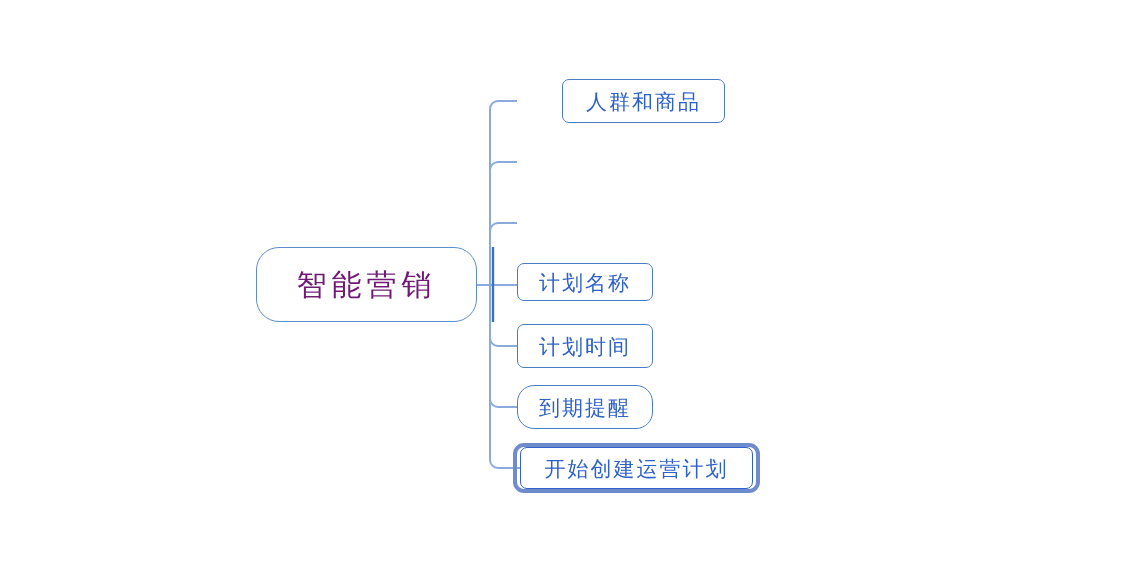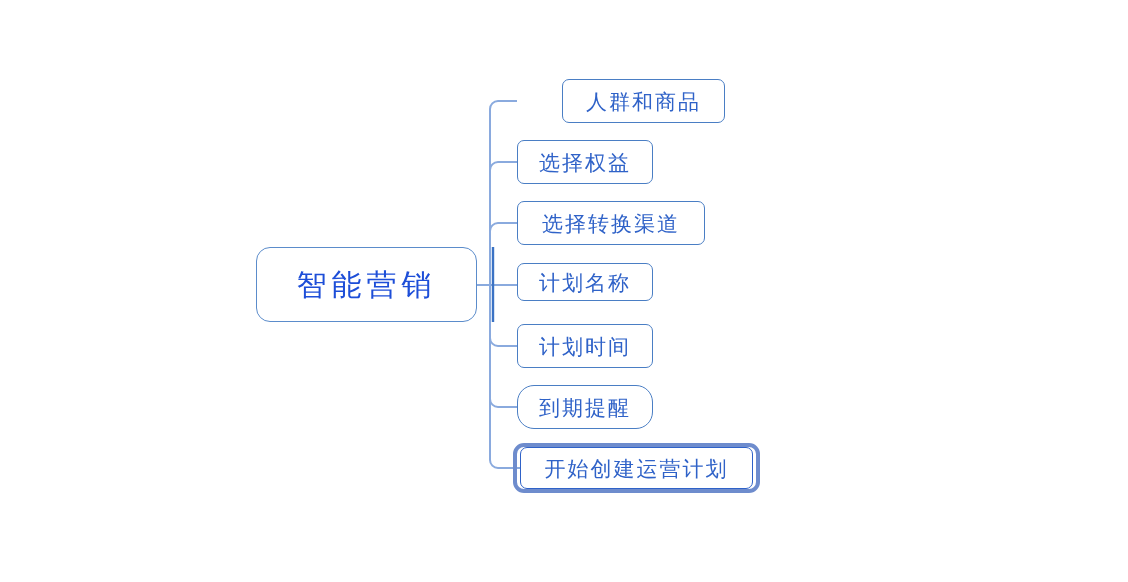--- a/index.html
+++ b/index.html
@@ -40,24 +40,24 @@
     color: #2f62c8;
     font-size: 21px;
     letter-spacing: 2px;
     line-height: 1;
     white-space: nowrap;
     font-family: "Liberation Sans", "DejaVu Sans", sans-serif;
   }
   .node.root {
     border-color: #5b8ccb;
     border-width: 1.8px;
-    border-radius: 14px;
+    border-radius: 23px;
     font-size: 30px;
     letter-spacing: 5px;
-    color: #1d4ed8;
+    color: #701a75;
   }
   .node.selected {
     border-color: #2f62c8;
     border-width: 1.8px;
     z-index: 3;
   }
   .selection-ring {
     position: absolute;
     box-sizing: border-box;
     border: 4px solid #6e8ccd;
@@ -93,27 +93,21 @@
   </svg>
 
   <div class="node root" style="left:256px; top:247px; width:221px; height:75px;">
     <span>智能营销</span>
   </div>
 
   <div class="node" style="left:517px; top:79px; width:163px; height:44px;margin-left:45px;">
     <span>人群和商品</span>
   </div>
 
-  <div class="node" style="left:517px; top:140px; width:136px; height:44px;">
-    <span>选择权益</span>
-  </div>
 
-  <div class="node" style="left:517px; top:201px; width:188px; height:44px;">
-    <span>选择转换渠道</span>
-  </div>
 
   <div class="node" style="left:517px; top:263px; width:136px; height:38px;">
     <span>计划名称</span>
   </div>
 
   <div class="node" style="left:517px; top:324px; width:136px; height:44px;align-items:center;">
     <span>计划时间</span>
   </div>
 
   <div class="node" style="left:517px; top:385px; width:136px; height:44px;border-radius:17px;">

